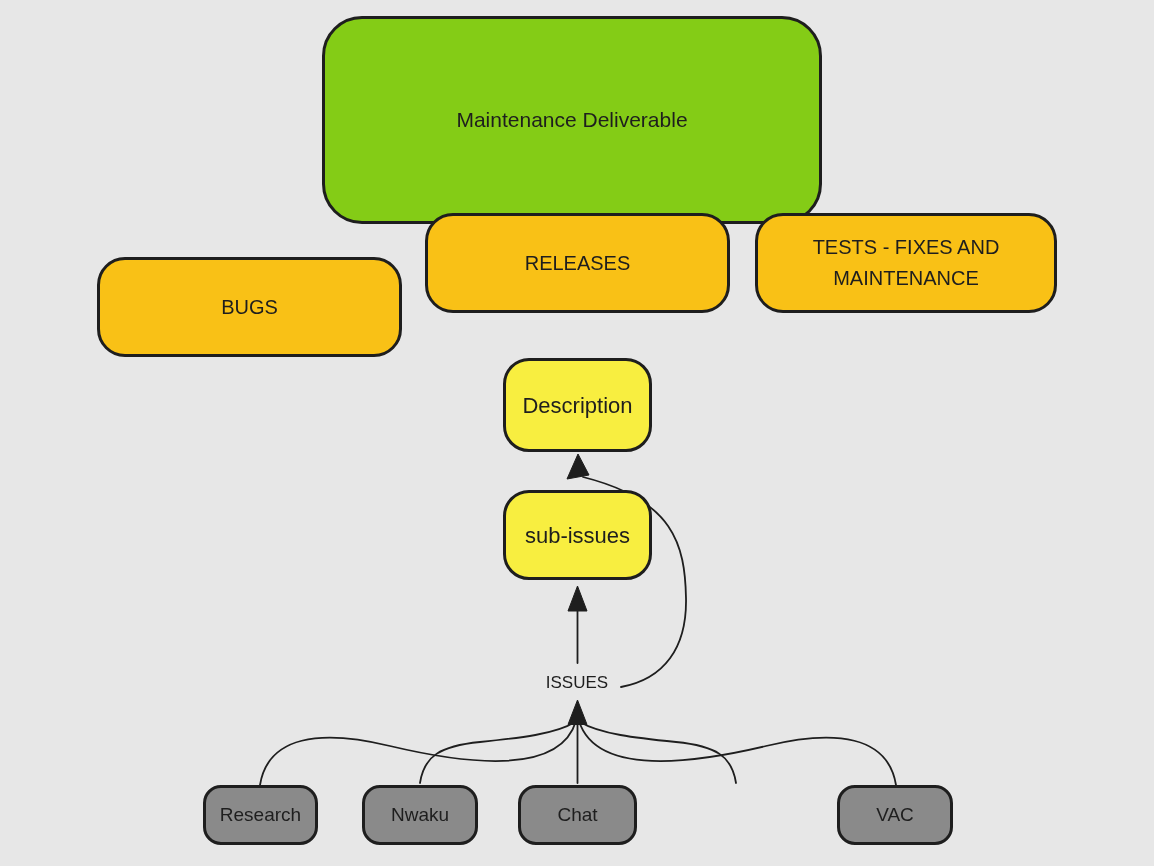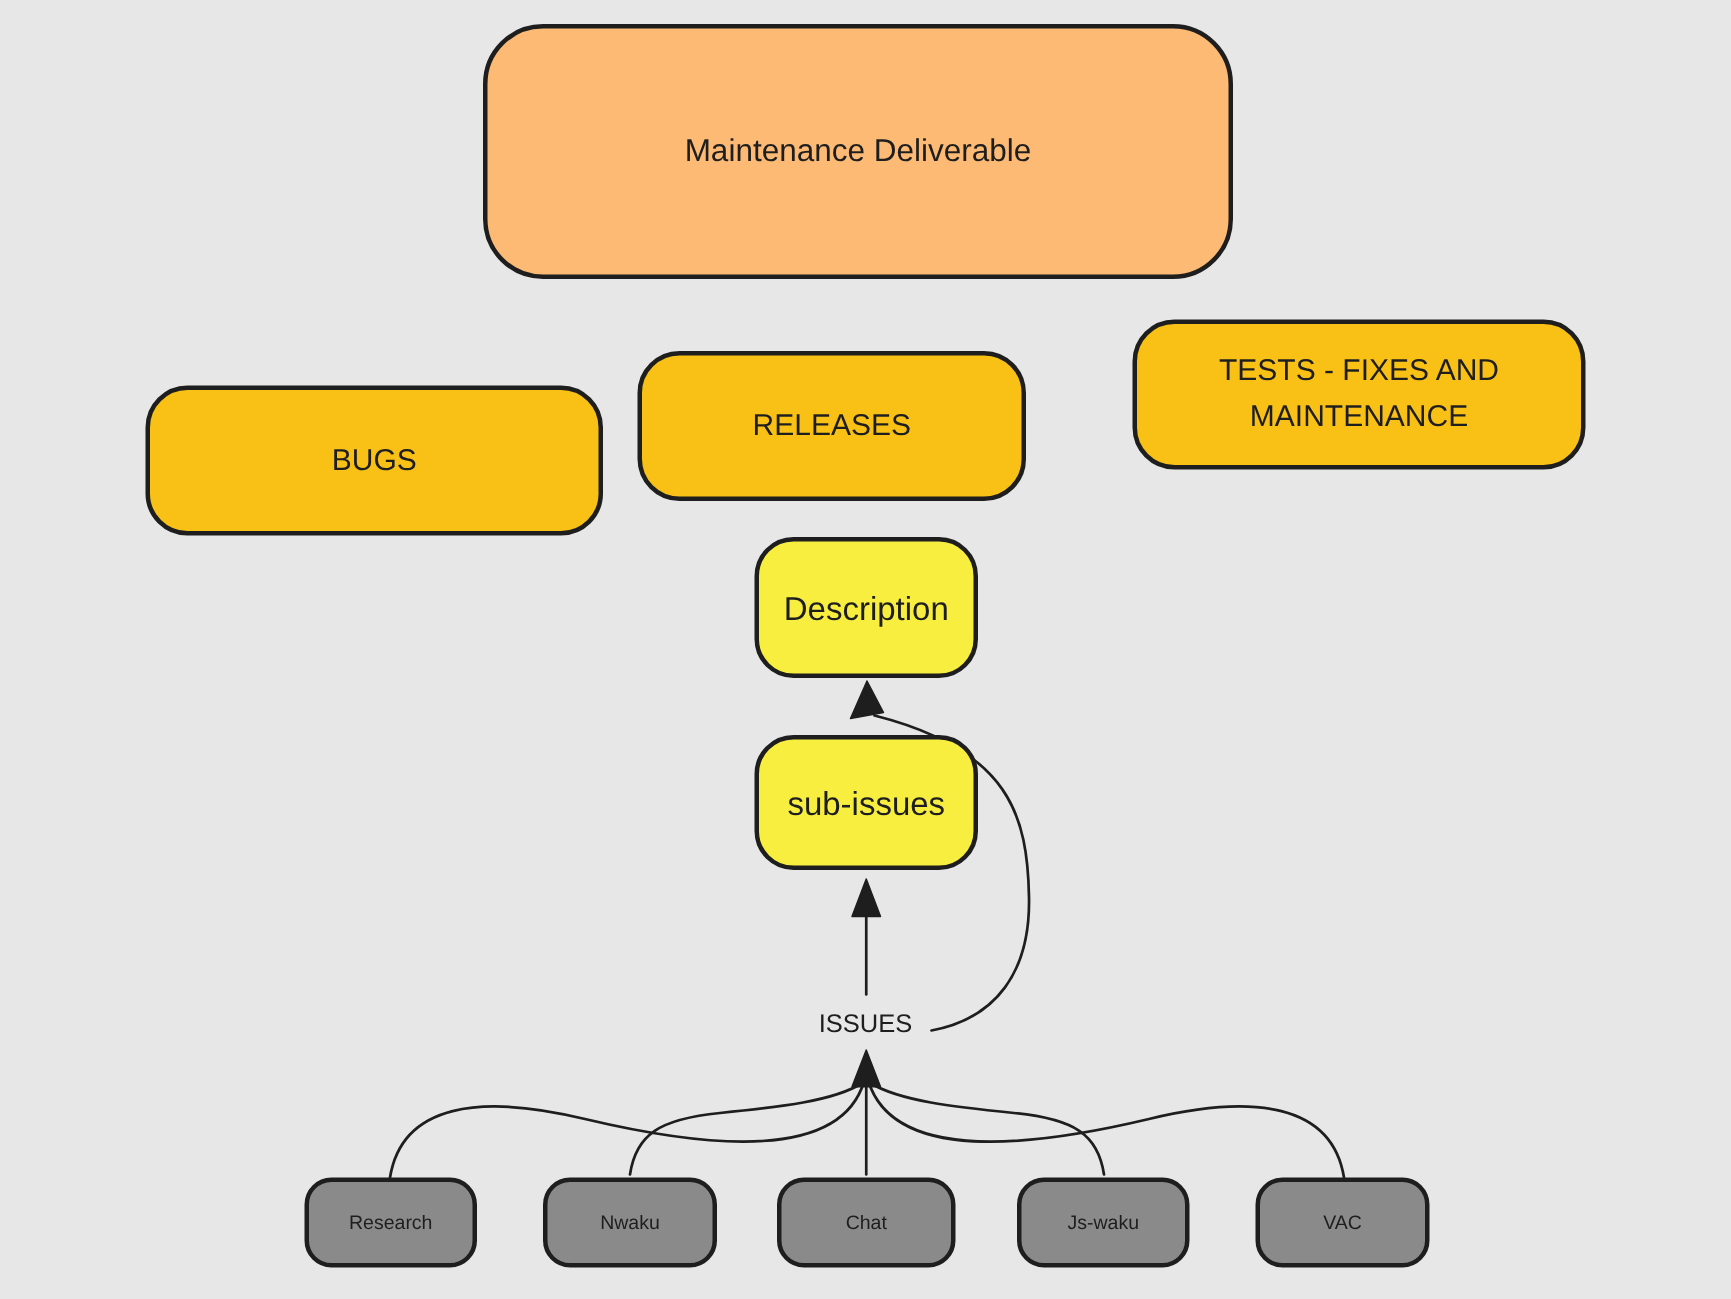--- a/index.html
+++ b/index.html
@@ -40,34 +40,34 @@
     align-items:center;
     justify-content:center;
     text-align:center;
     border:3px solid #1e1e1e;
     line-height:1.5;
     cursor:default;
     user-select:none;
   }
   .n-root{
     left:322px; top:16px;
-    width:500px; height:170px;
-    background:#fdba74;
+    width:500px; height:208px;
+    background:#84cc16;
     border-radius:40px;
     font-size:21px;
   }
   .n-cat{
     top:213px;
     height:100px;
     background:#f9c116;
     border-radius:28px;
     font-size:20px;
   }
   .n-bugs{ left:97px; width:305px;margin-top:44px; }
-  .n-releases{ left:425px; width:259px;margin-top:21px; }
+  .n-releases{ left:425px; width:305px; }
   .n-tests{ left:755px; width:302px; padding:0 34px; line-height:1.55; }
   .n-detail{
     left:503px;
     width:149px;
     background:#f8ee40;
     border-radius:26px;
     font-size:22px;
   }
   .n-description{ top:358px; height:94px; }
   .n-subissues{ top:490px; height:90px; }
@@ -80,21 +80,21 @@
     justify-content:center;
     font-size:17px;
     user-select:none;
   }
   .n-src{
     top:785px;
     height:60px;
     background:#8a8a8a;
     border:3px solid #1e1e1e;
     border-radius:18px;
-    font-size:13px;
+    font-size:19px;
   }
   .n-research{ left:203px; width:115px; }
   .n-nwaku{ left:362px; width:116px; }
   .n-chat{ left:518px; width:119px; }
   .n-jswaku{ left:678px; width:115px; }
   .n-vac{ left:837px; width:116px; }
 </style>
 </head>
 <body>
 
@@ -129,17 +129,16 @@
   <div class="node n-detail n-subissues">sub-issues</div>
 
   <div class="n-issues">ISSUES</div>
 
   <div class="node n-src n-research">Research</div>
 
   <div class="node n-src n-nwaku">Nwaku</div>
 
   <div class="node n-src n-chat">Chat</div>
 
-  <div class="node n-src n-jswaku">Js-waku</div>
 
   <div class="node n-src n-vac">VAC</div>
 
 </div>
 
 </body></html>

